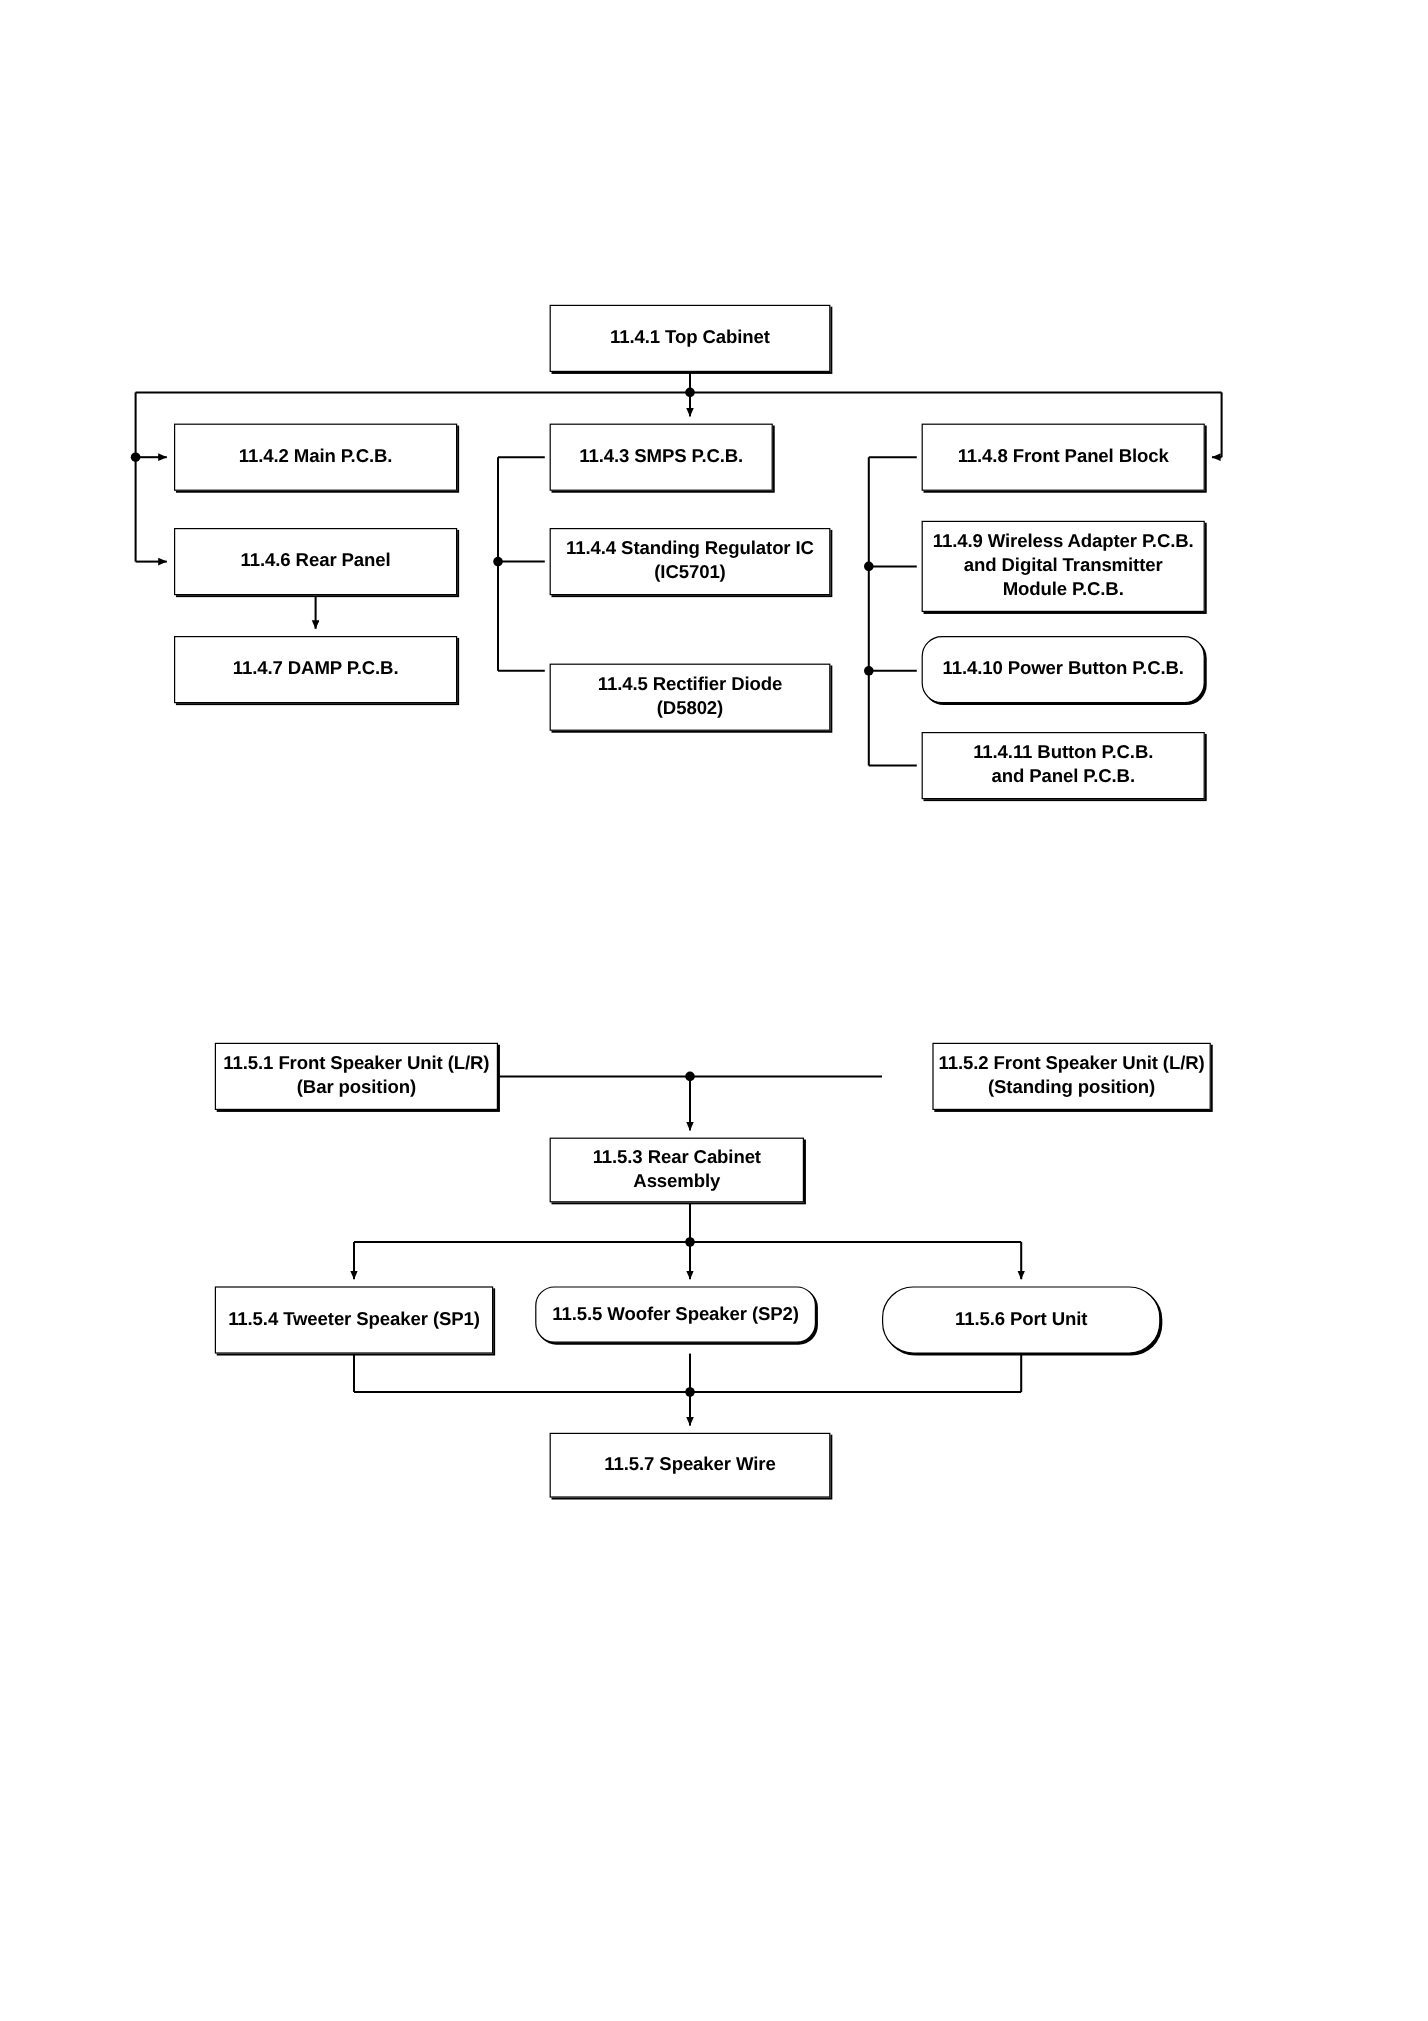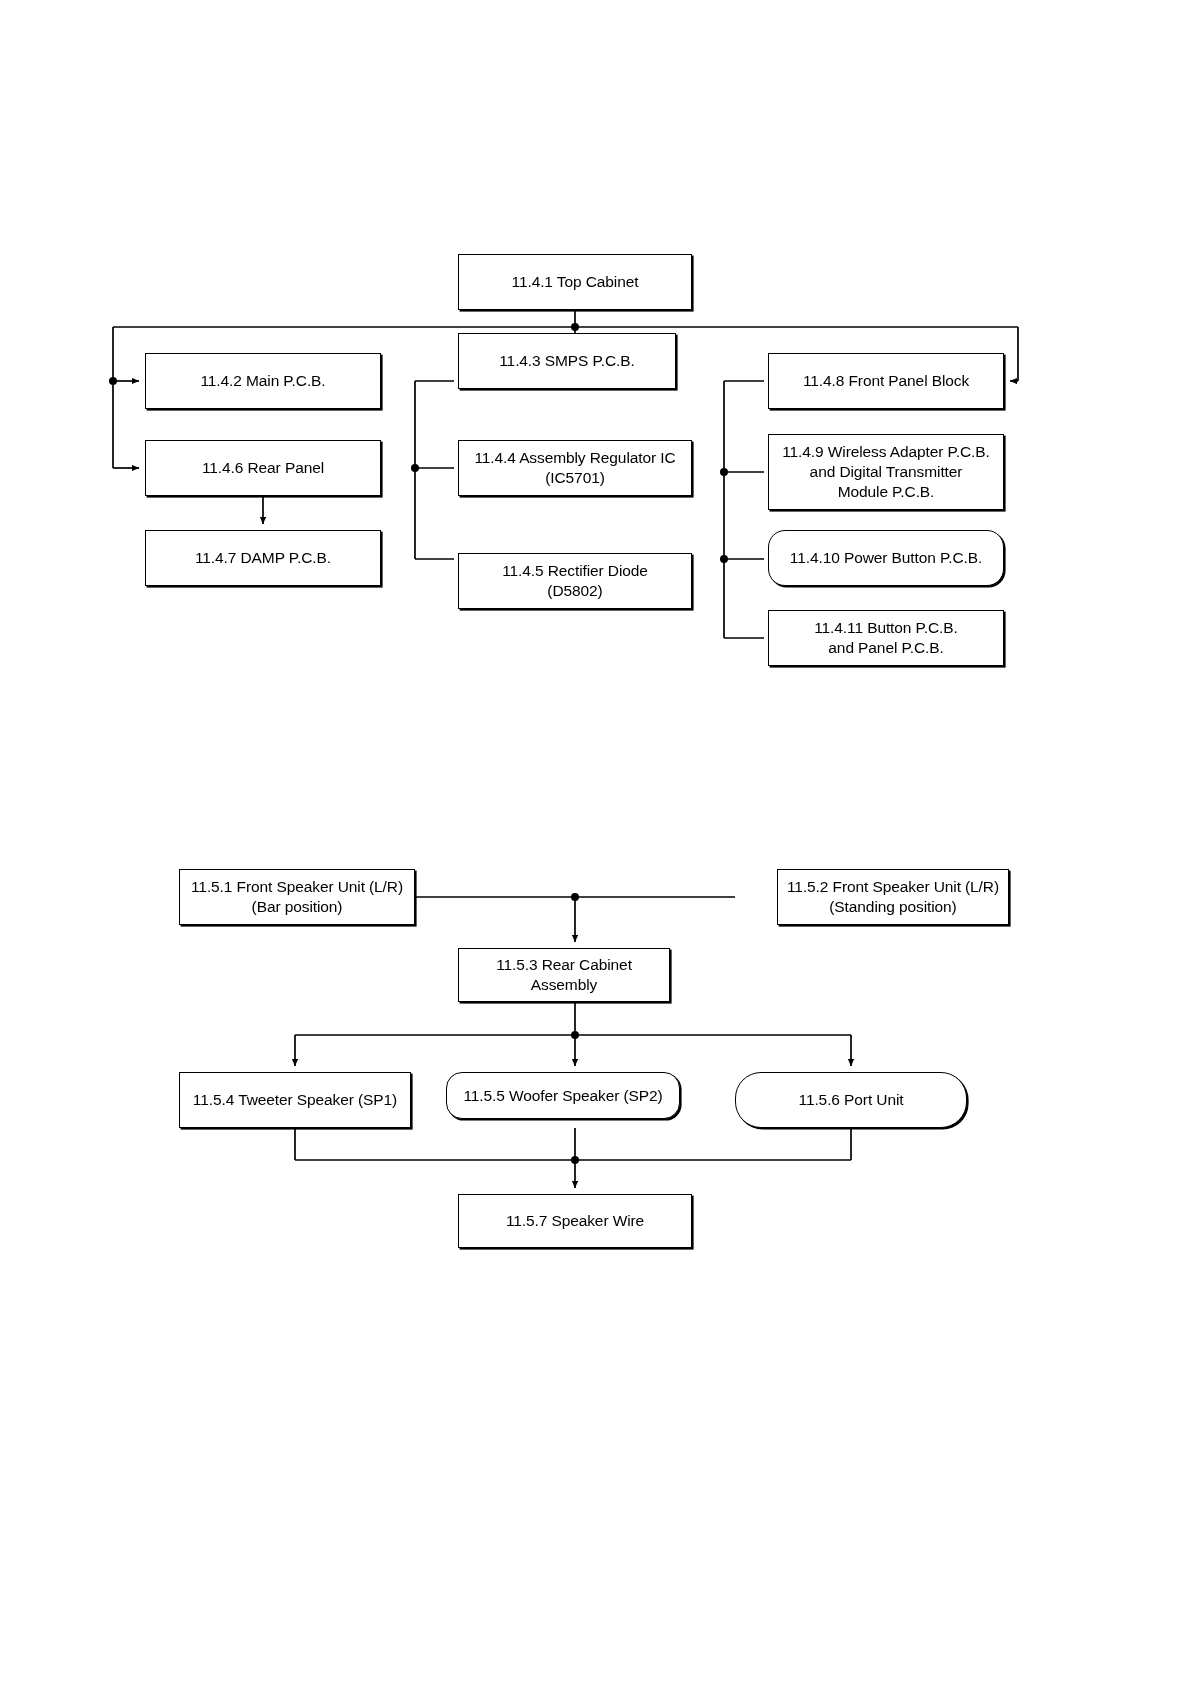--- a/index.html
+++ b/index.html
@@ -37,20 +37,21 @@
     display: flex;
     align-items: center;
     justify-content: center;
     text-align: center;
     font-size: 15.5px;
     line-height: 1.28;
     letter-spacing: -0.1px;
     padding: 2px 4px;
     white-space: pre-line;
     z-index: 3;
+    font-weight: bold;
   }
 </style>
 </head>
 <body>
 
 <div id="sheet">
 
   <svg class="diagram-layer" viewBox="0 0 1190 1684" preserveAspectRatio="none">
     <defs>
       <marker id="arrow" markerWidth="9" markerHeight="9" refX="7.2" refY="3.2" orient="auto" markerUnits="userSpaceOnUse">
@@ -120,24 +121,24 @@
       <path d="M295,1160 L851,1160"></path>
       <circle cx="575" cy="1160" r="4" fill="#000000" stroke="none"></circle>
 
       <path d="M575,1160 L575,1188" marker-end="url(#arrow)"></path>
     </g>
   </svg>
 
   <div>
     <div class="node-box" style="left: 458px; top: 254px; width: 234px; height: 56px;">11.4.1 Top Cabinet</div>
     <div class="node-box" style="left: 145px; top: 353px; width: 236px; height: 56px;">11.4.2 Main P.C.B.</div>
-    <div class="node-box" style="left: 458px; top: 333px; width: 218px; height: 56px;">11.4.3 SMPS P.C.B.</div>
+    <div class="node-box" style="left: 458px; top: 353px; width: 186px; height: 56px;">11.4.3 SMPS P.C.B.</div>
     <div class="node-box" style="left: 768px; top: 353px; width: 236px; height: 56px;">11.4.8 Front Panel Block</div>
     <div class="node-box" style="left: 145px; top: 440px; width: 236px; height: 56px;">11.4.6 Rear Panel</div>
-    <div class="node-box" style="left: 458px; top: 440px; width: 234px; height: 56px;">11.4.4 Assembly Regulator IC
+    <div class="node-box" style="left: 458px; top: 440px; width: 234px; height: 56px;">11.4.4 Standing Regulator IC
 (IC5701)</div>
     <div class="node-box" style="left: 768px; top: 434px; width: 236px; height: 76px;">11.4.9 Wireless Adapter P.C.B.
 and Digital Transmitter
 Module P.C.B.</div>
     <div class="node-box" style="left: 145px; top: 530px; width: 236px; height: 56px;">11.4.7 DAMP P.C.B.</div>
     <div class="node-box" style="left: 458px; top: 530px; width: 234px; height: 56px; margin-top: 23px;">11.4.5 Rectifier Diode
 (D5802)</div>
     <div class="node-box" style="left: 768px; top: 530px; width: 236px; height: 56px; border-radius: 17px;">11.4.10 Power Button P.C.B.</div>
     <div class="node-box" style="left: 768px; top: 610px; width: 236px; height: 56px;">11.4.11 Button P.C.B.
 and Panel P.C.B.</div>

